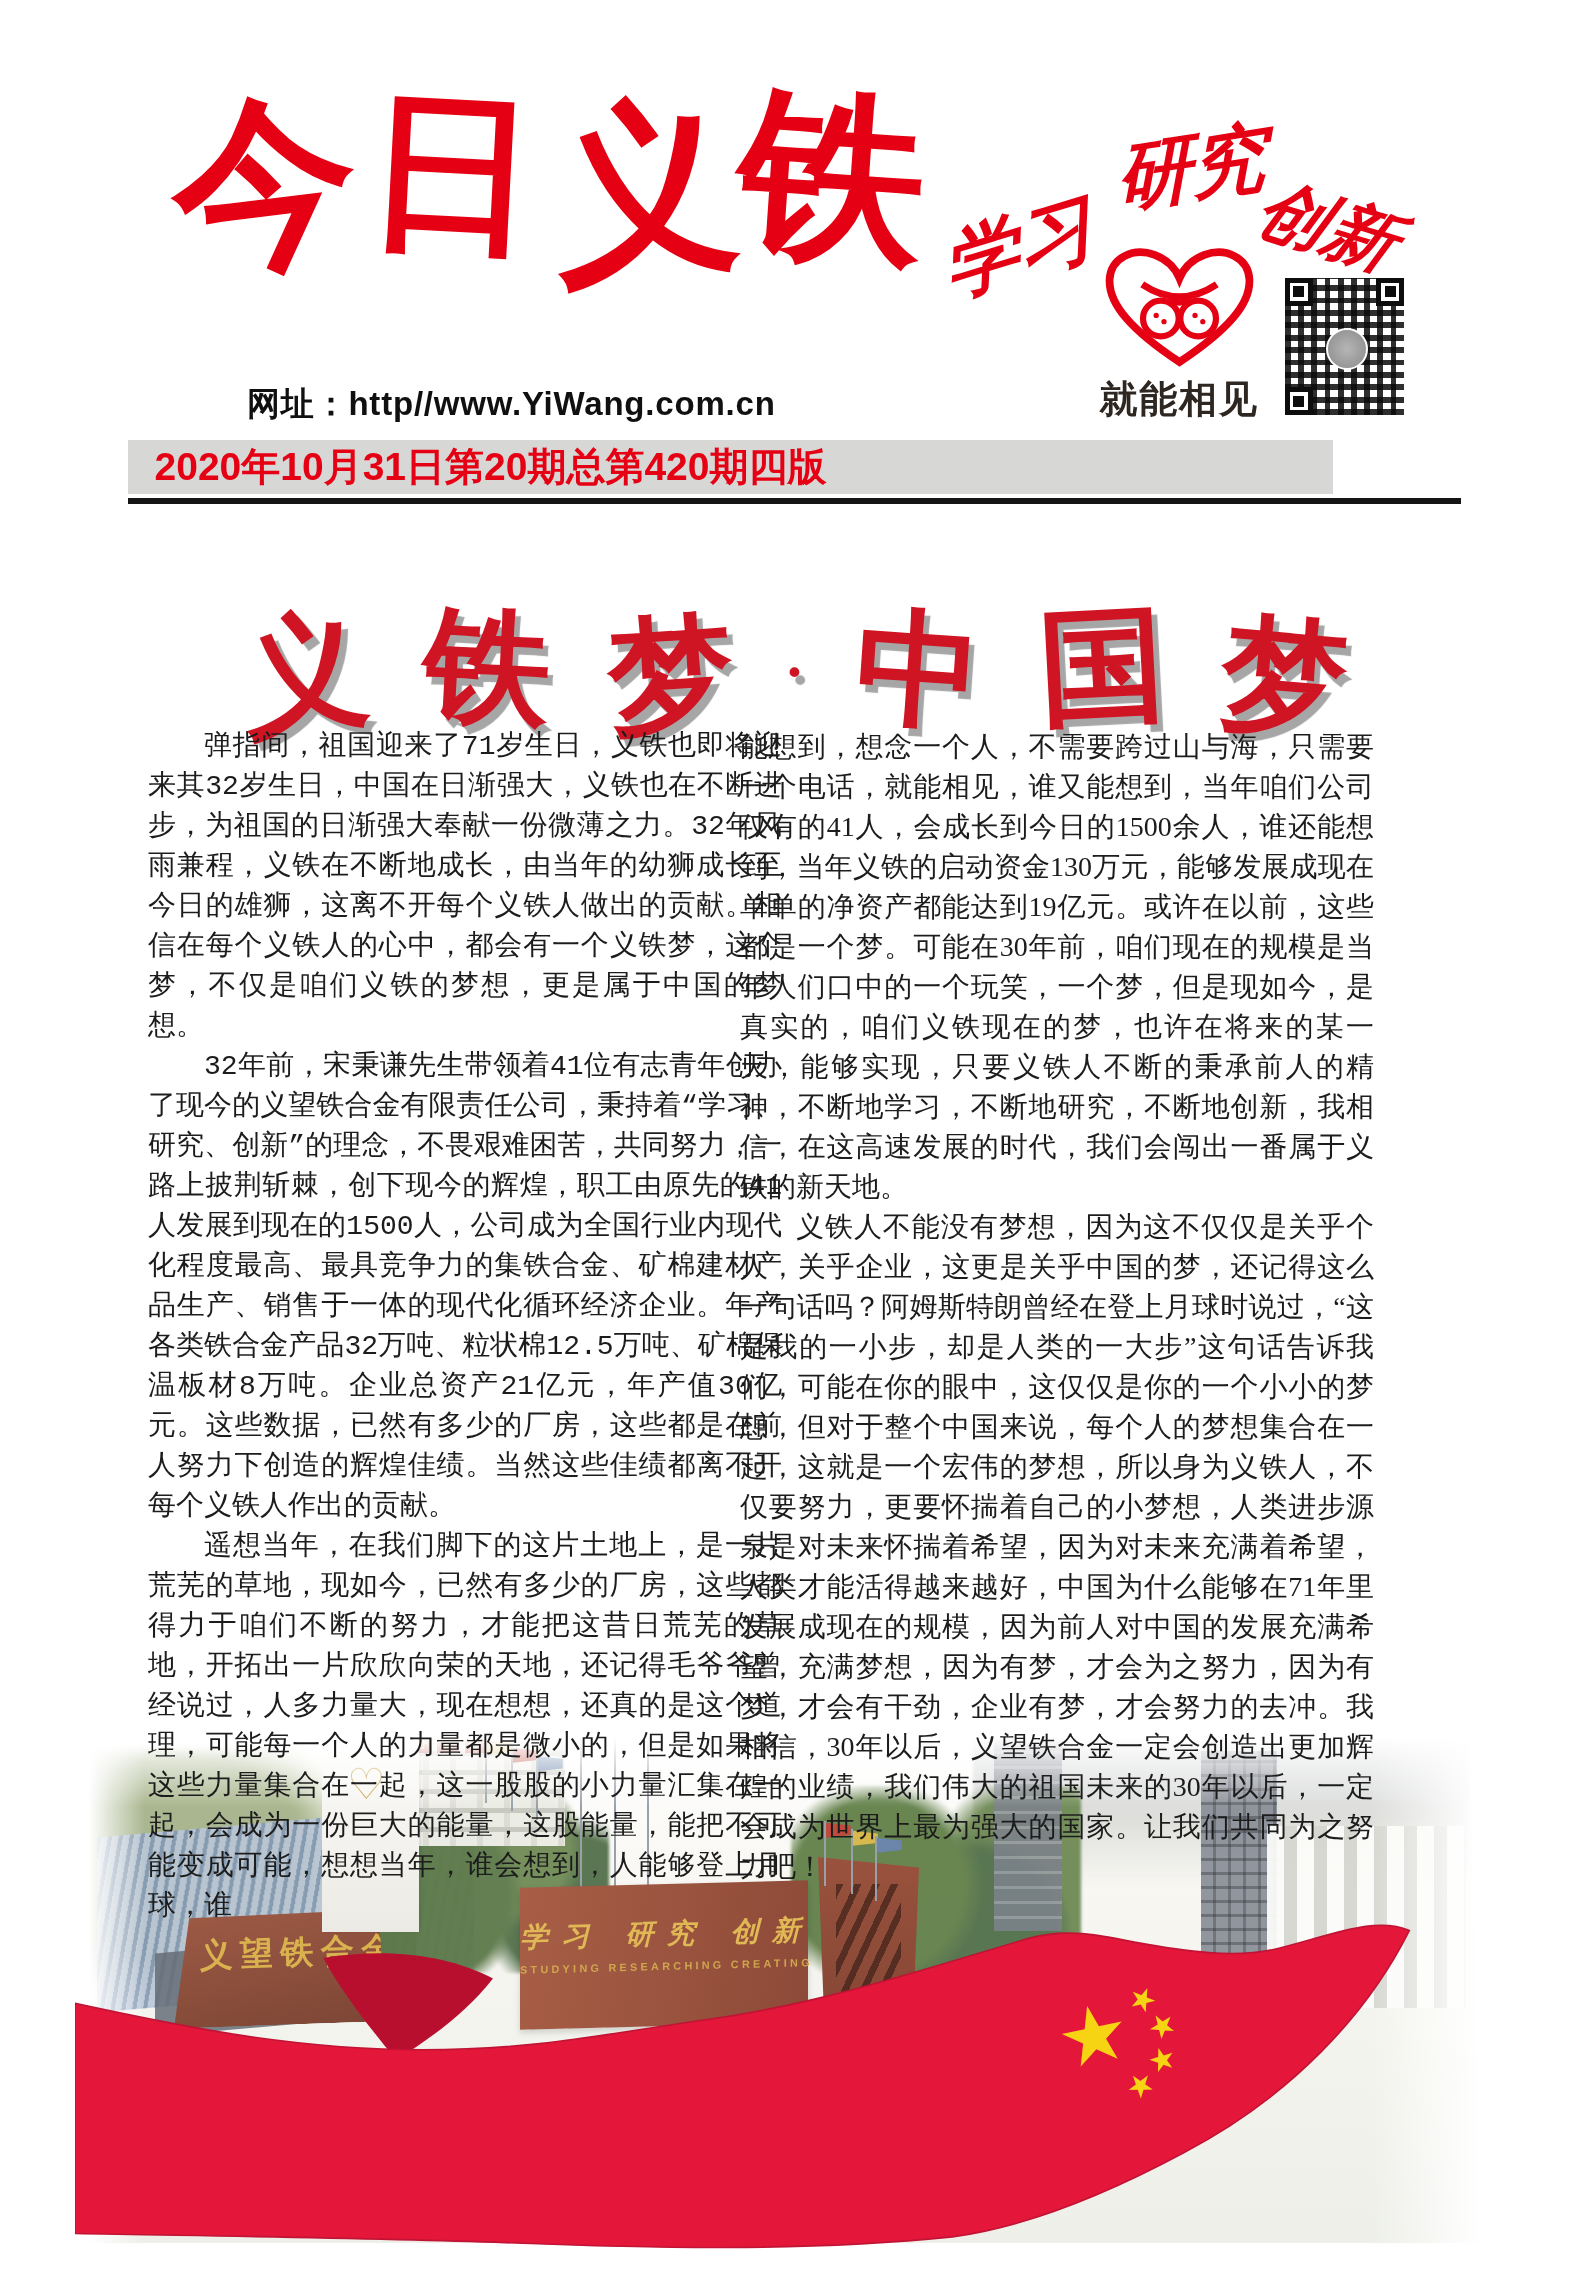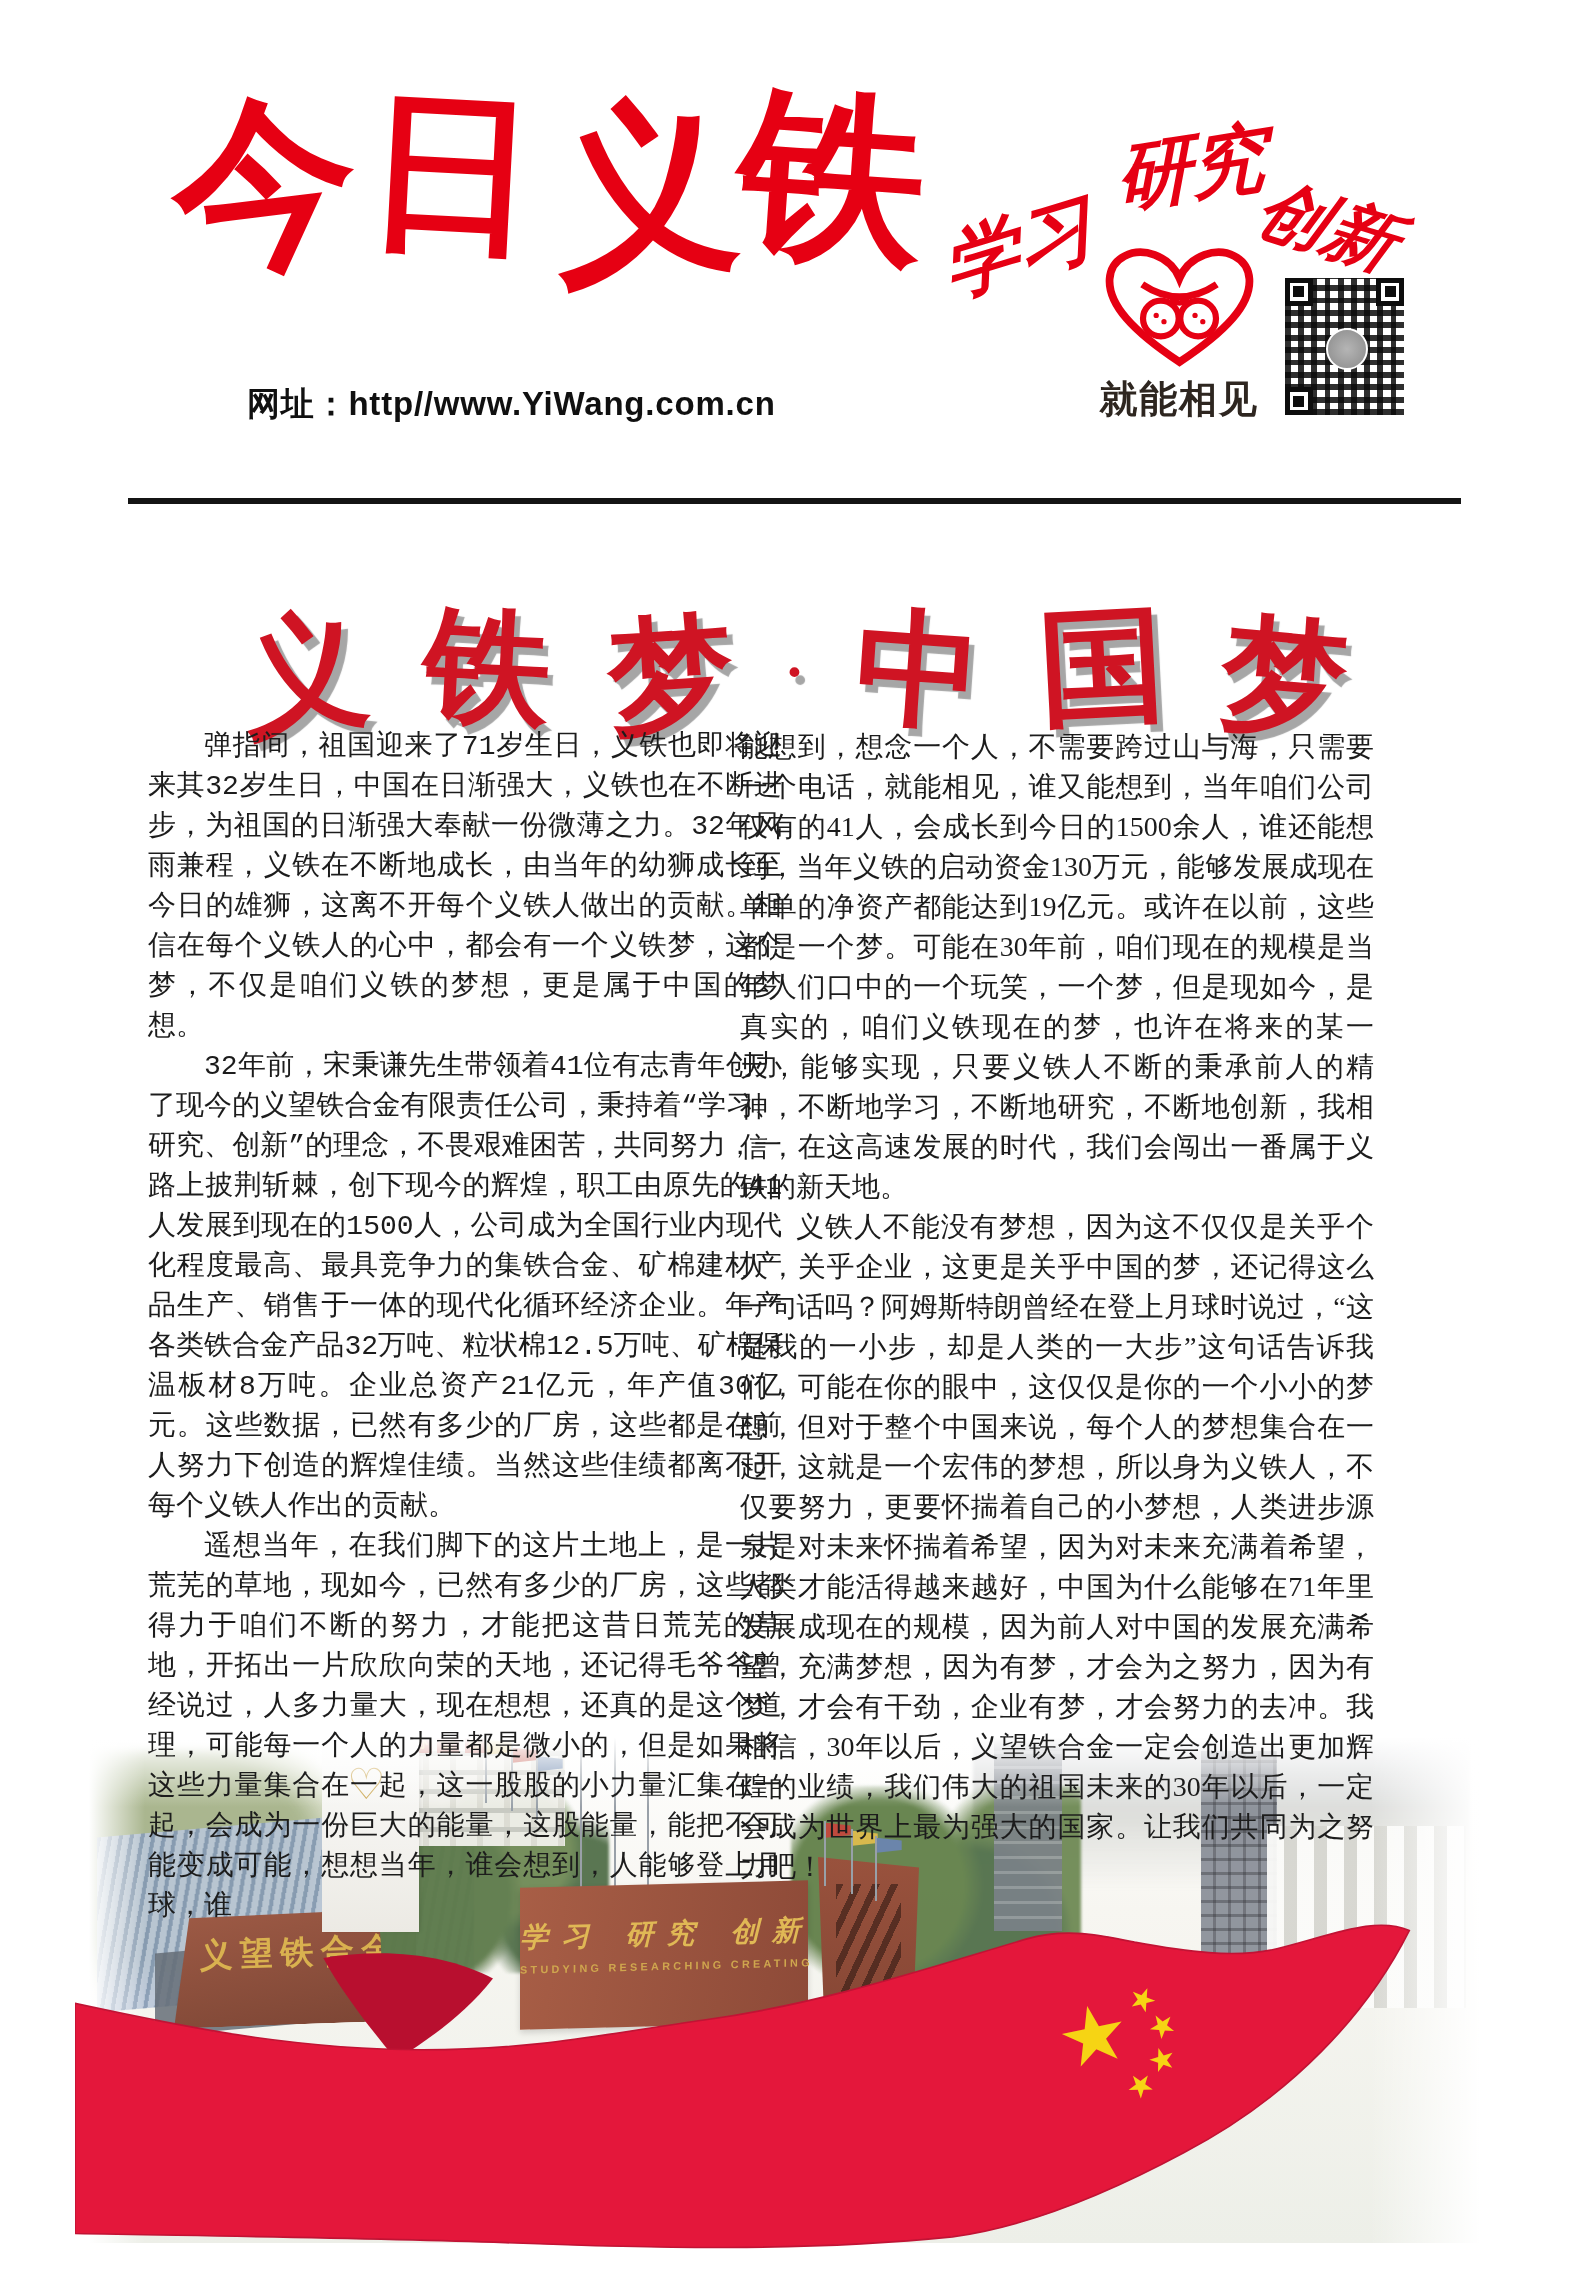--- a/index.html
+++ b/index.html
@@ -162,20 +162,26 @@
   <div class="logo-caption">就能相见</div>
 
   <div class="qr">
     <div class="qr-pattern"></div>
     <div class="qr-finder qr-tl"></div>
     <div class="qr-finder qr-tr"></div>
     <div class="qr-finder qr-bl"></div>
     <div class="qr-center"></div>
   </div>
 
+  <div class="issue-bar">
+    <span class="ib-date">2020年10月31日</span>
+    <span class="ib-issue">第20期</span>
+    <span class="ib-total">总第420期</span>
+    <span>四版</span>
+  </div>
   <div class="rule"></div>
 
   <div class="headline">
     <span>义</span>
     <span>铁</span>
     <span>梦</span>
     <span>·</span>
     <span>中</span>
     <span>国</span>
     <span>梦</span>

